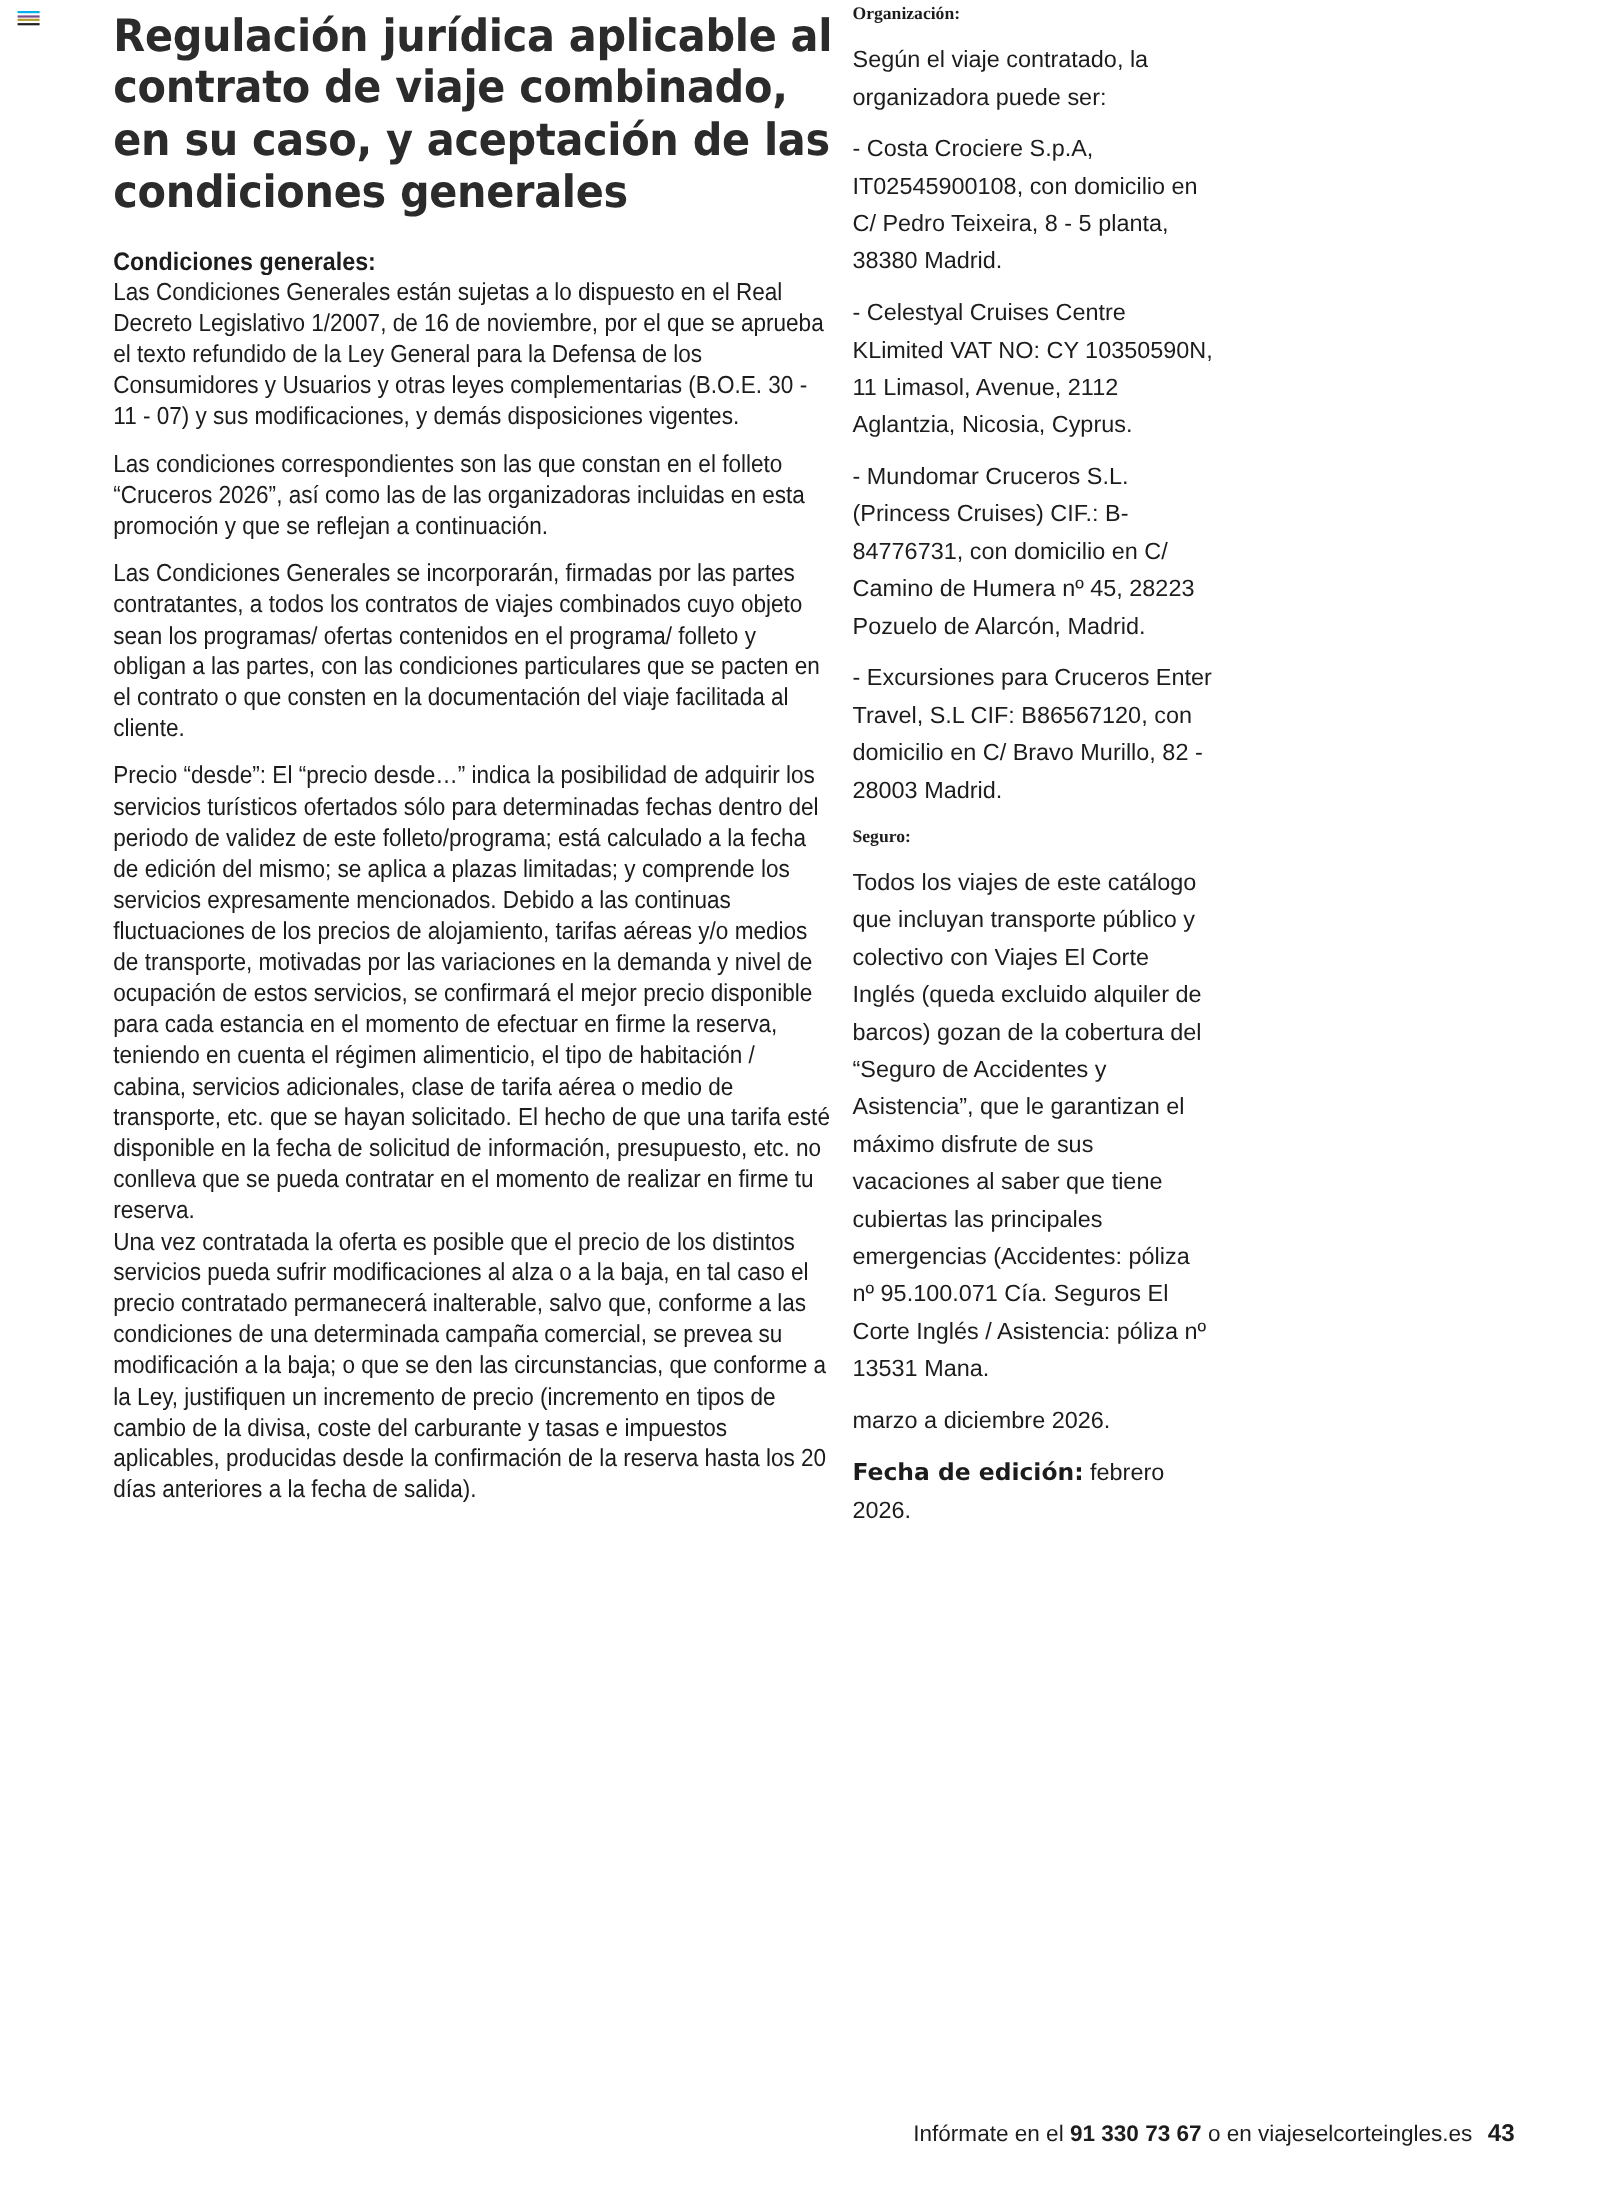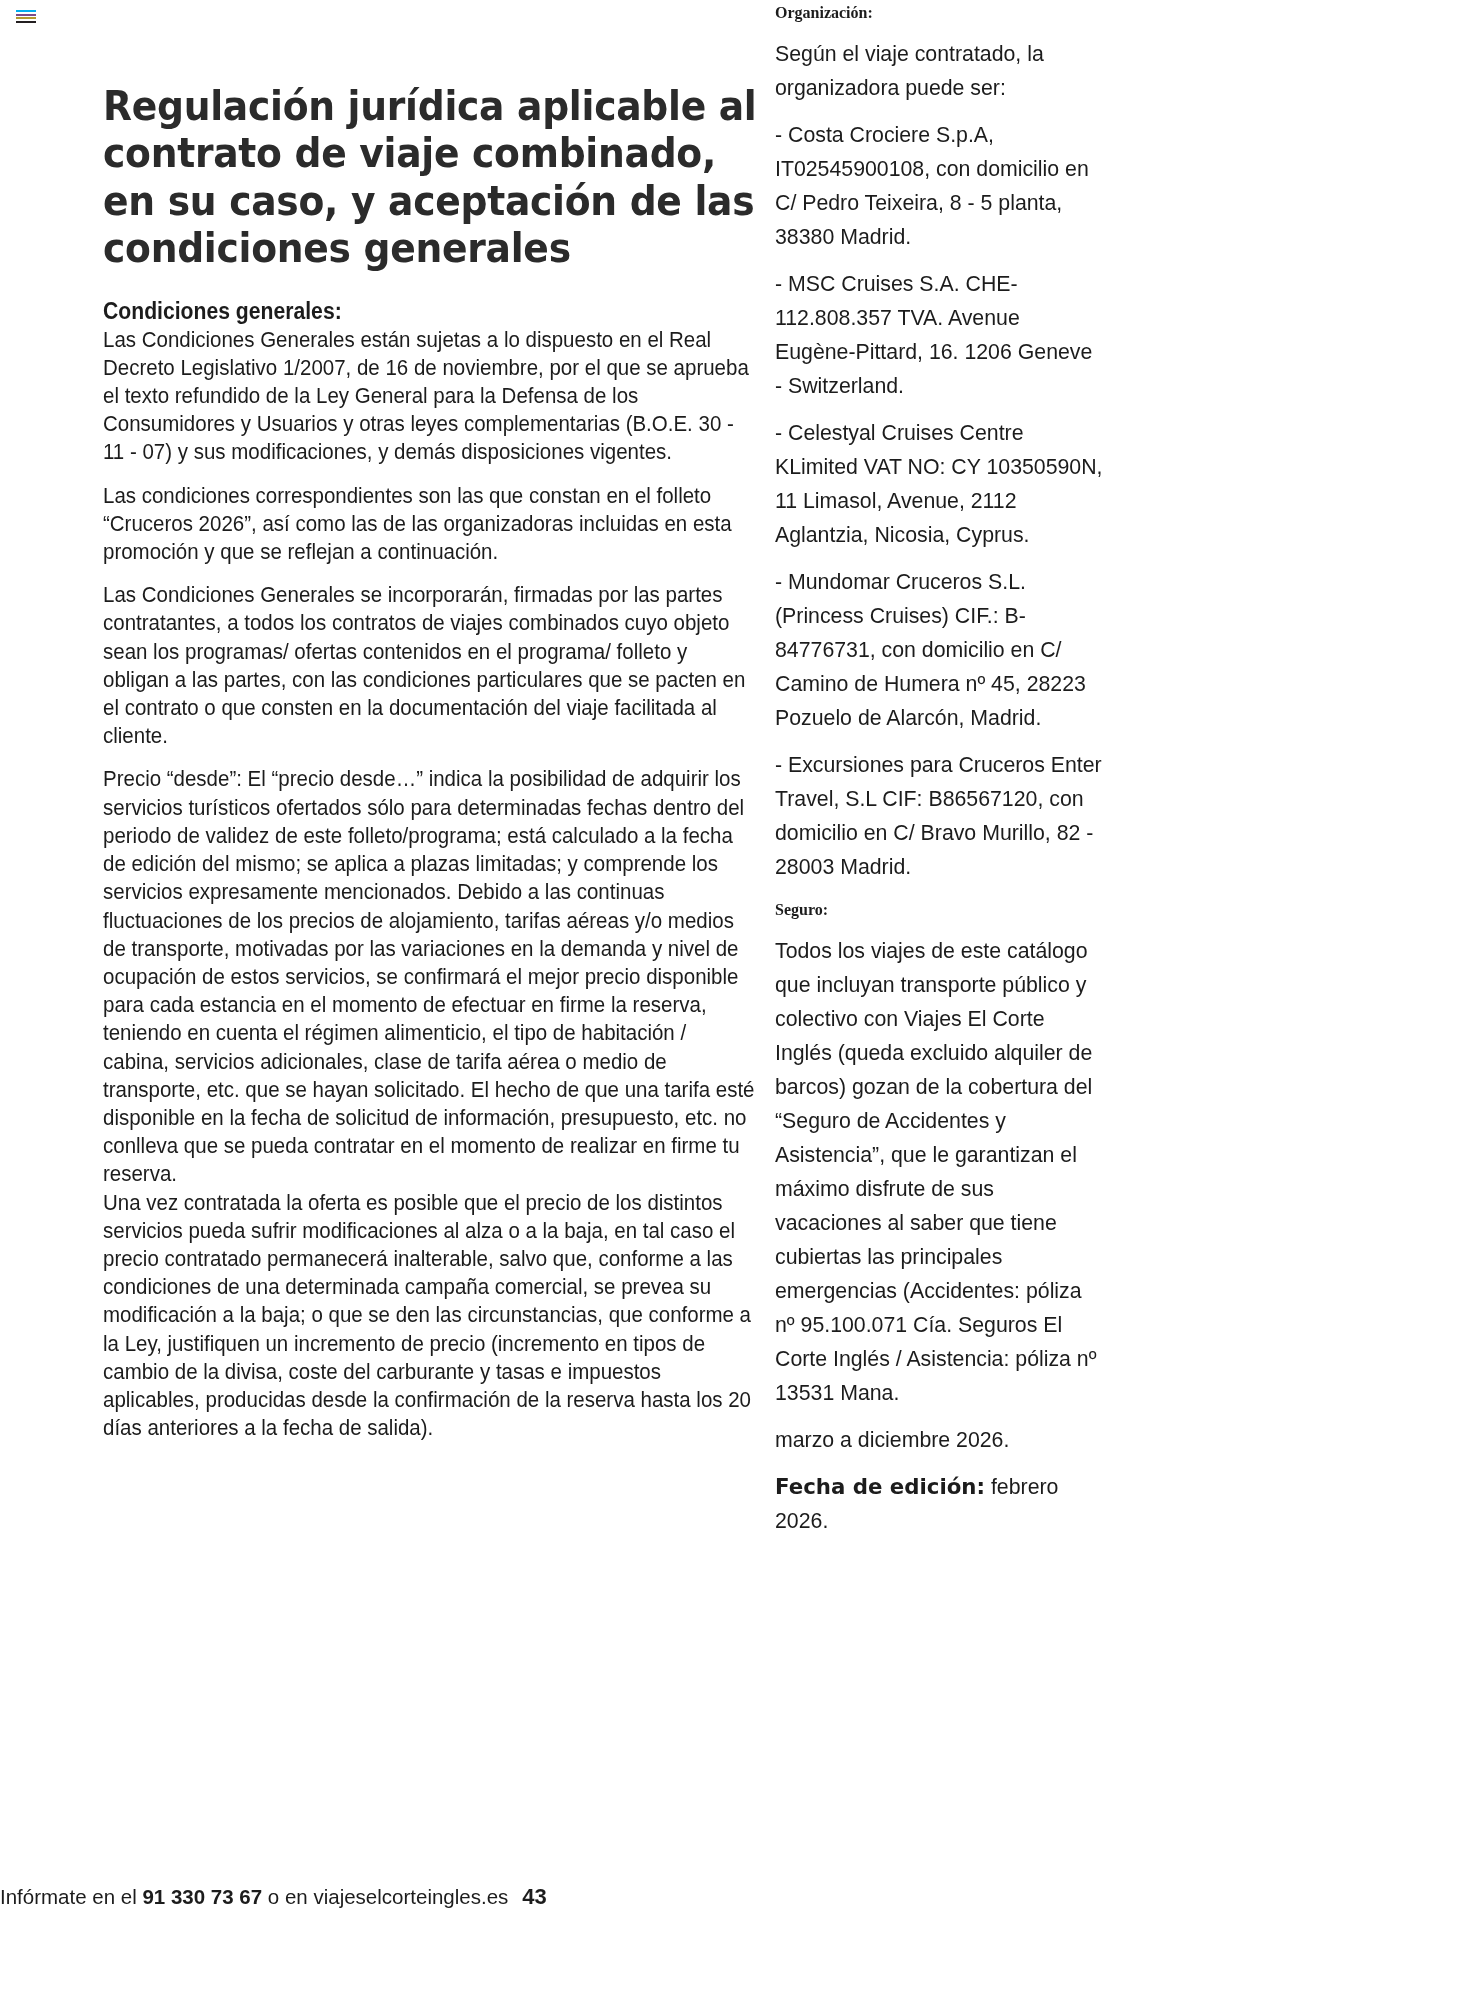--- a/index.html
+++ b/index.html
@@ -129,23 +129,23 @@
     font-weight: 700;
     font-size: 21.3px;
   }
 
   .rc-line { display: block; }
 
   
   #footer {
     position: absolute;
     left: 0;
-    top: 1884px;
+    top: 1926px;
     width: 1473px;
-    text-align: left;
+    text-align: right;
     padding-right: 96px;
     box-sizing: border-box;
     font-family: "Liberation Sans", sans-serif;
     font-size: 20.5px;
     line-height: 26px;
     color: #1c1c1c;
     white-space: nowrap;
   }
   #footer .b { font-weight: 700; }
   #footer .pageno {
@@ -187,21 +187,20 @@
     </div>
 
     <div id="col-right">
 
       <h3 class="rc-head">Organización:</h3>
 
       <p class="rc-p">Según el viaje contratado, la organizadora puede ser:</p>
 
       <p class="rc-p">- Costa Crociere S.p.A, IT02545900108, con domicilio en C/ Pedro Teixeira, 8 - 5 planta, 38380 Madrid.</p>
 
-      <p class="rc-p">- MSC Cruises S.A. CHE-112.808.357 TVA. Avenue Eugène-Pittard, 16. 1206 Geneve - Switzerland.</p>
 
       <p class="rc-p">- Celestyal Cruises Centre KLimited VAT NO: CY 10350590N, 11 Limasol, Avenue, 2112 Aglantzia, Nicosia, Cyprus.</p>
 
       <p class="rc-p">- Mundomar Cruceros S.L. (Princess Cruises) CIF.: B-84776731, con domicilio en C/ Camino de Humera nº 45, 28223 Pozuelo de Alarcón, Madrid.</p>
 
       <p class="rc-p">- Excursiones para Cruceros Enter Travel, S.L CIF: B86567120, con domicilio en C/ Bravo Murillo, 82 - 28003 Madrid.</p>
 
       <h3 class="rc-head">Seguro:</h3>
 
       <p class="rc-p">Todos los viajes de este catálogo que incluyan transporte público y colectivo con Viajes El Corte Inglés (queda excluido alquiler de barcos) gozan de la cobertura del “Seguro de Accidentes y Asistencia”, que le garantizan el máximo disfrute de sus vacaciones al saber que tiene cubiertas las principales emergencias (Accidentes: póliza nº 95.100.071 Cía. Seguros El Corte Inglés / Asistencia: póliza nº 13531 Mana.</p>

